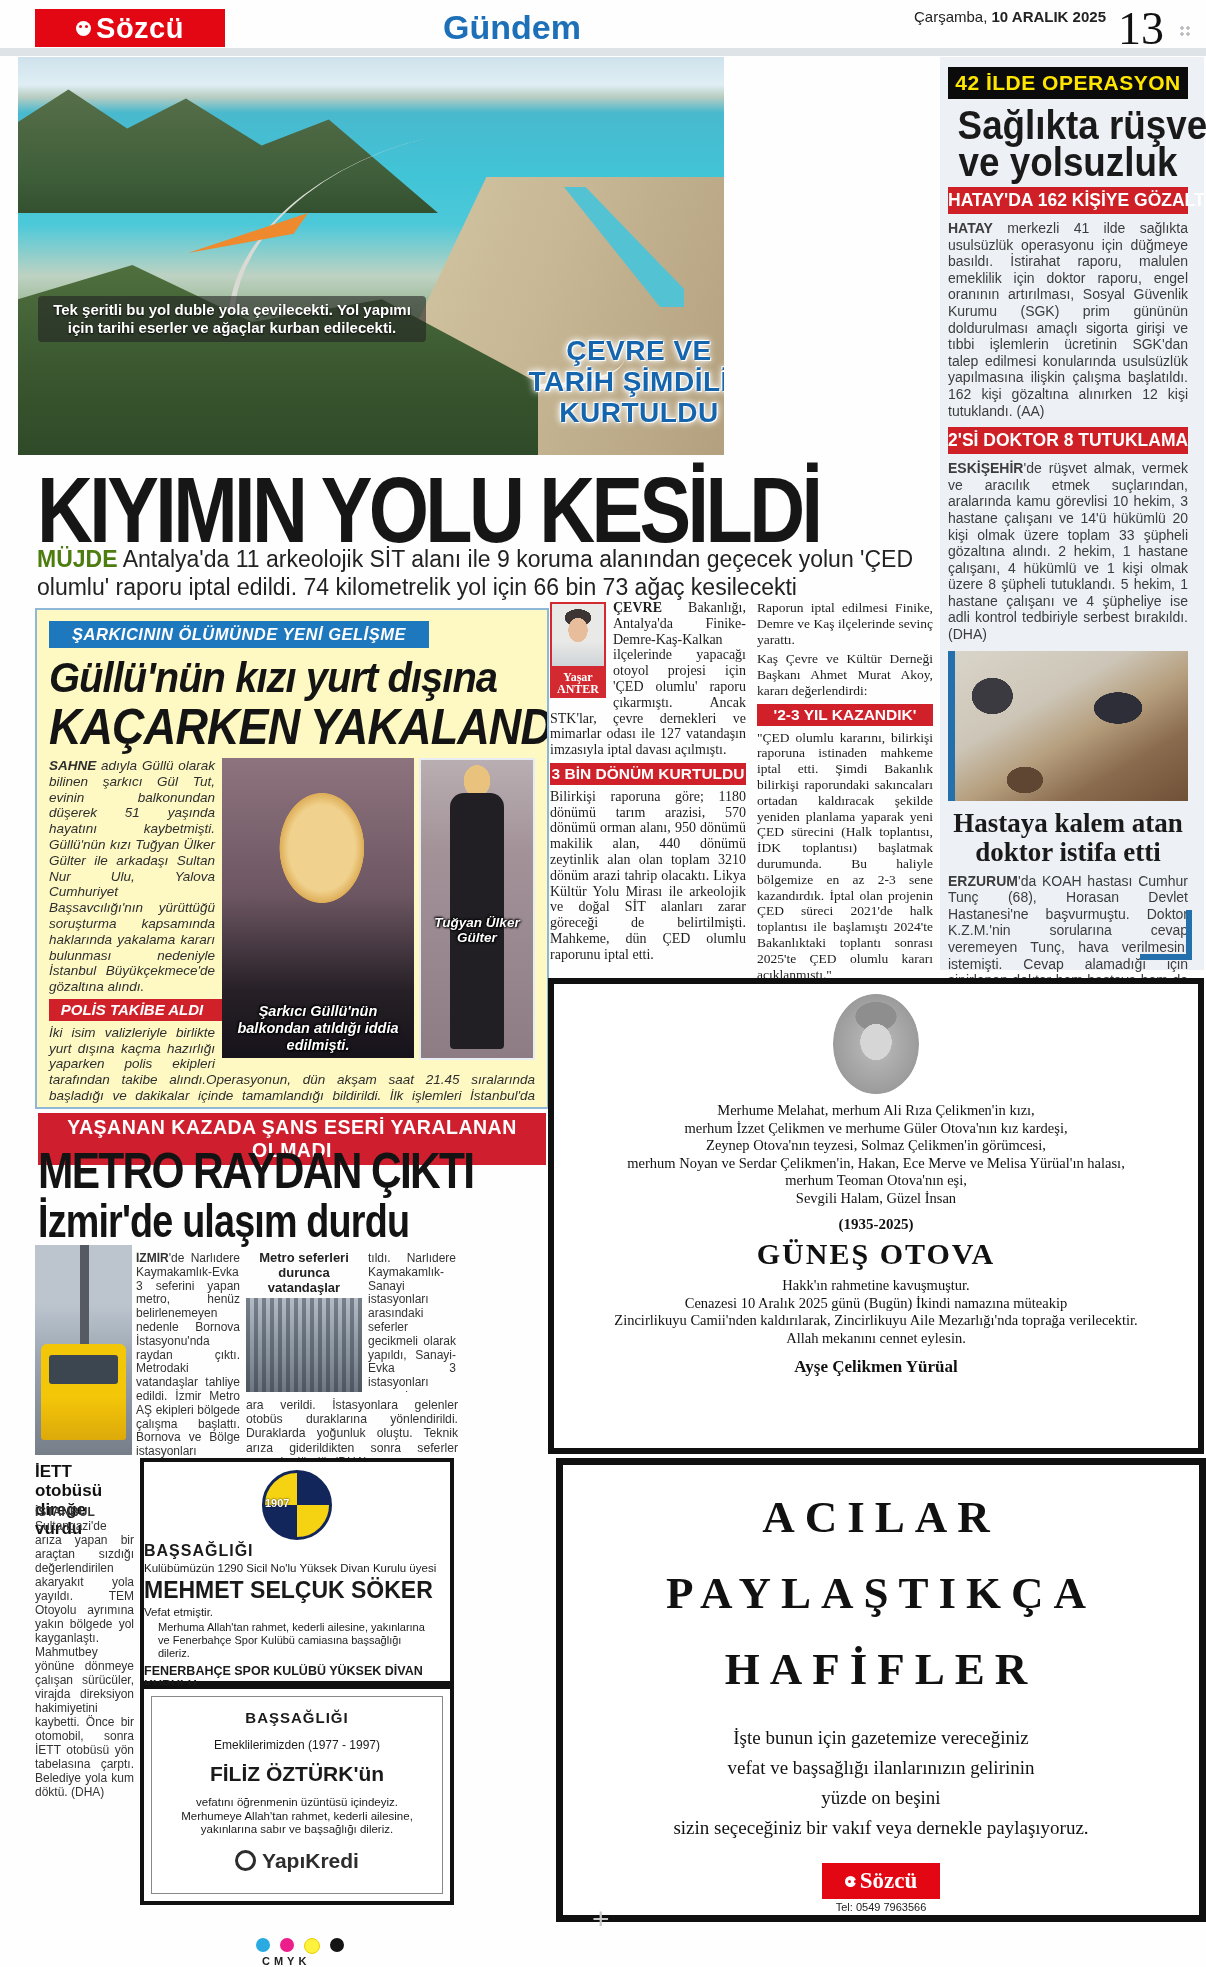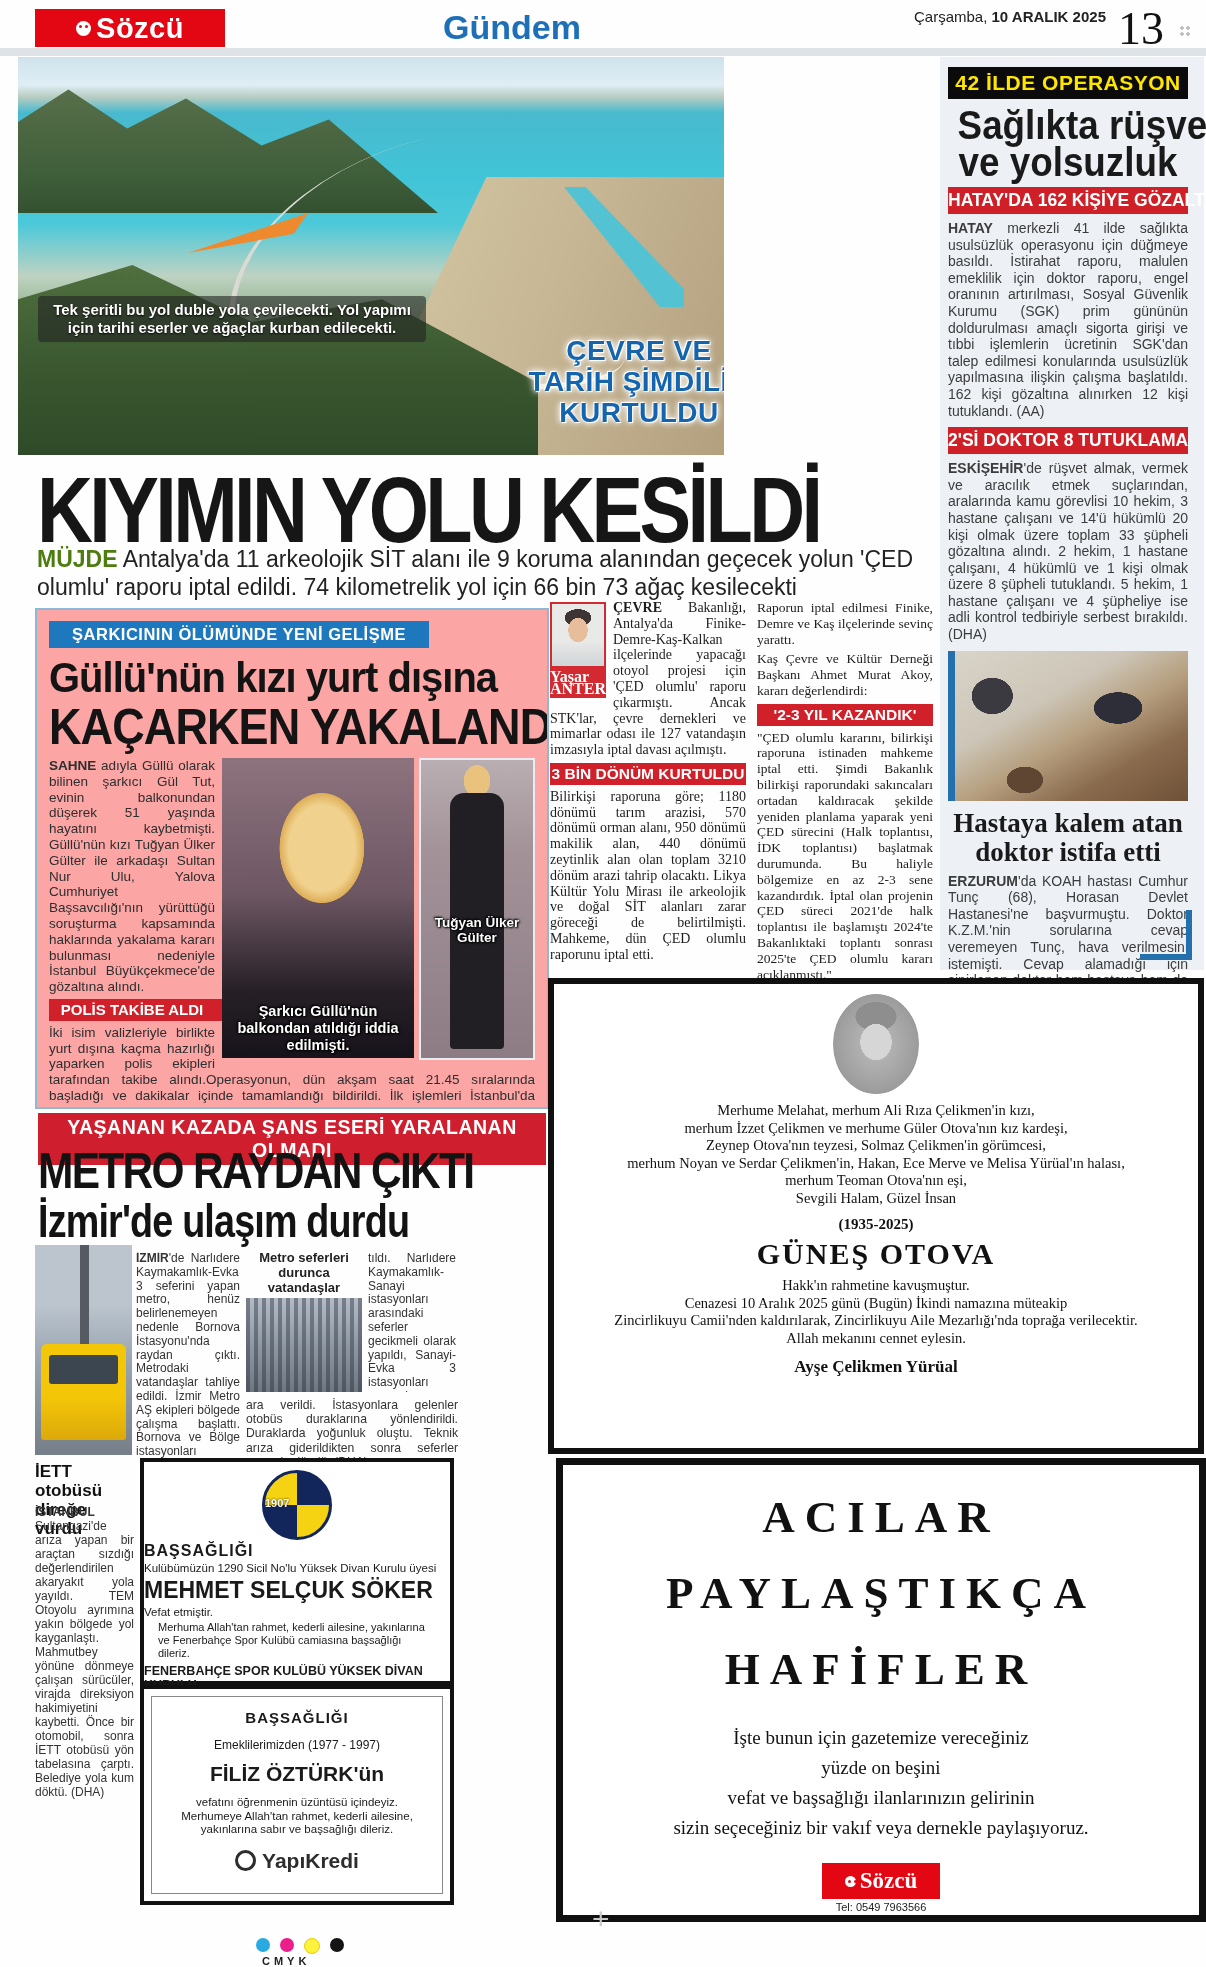--- a/index.html
+++ b/index.html
@@ -45,41 +45,41 @@
   .lead-deck .kick{color:#4d7c0f;font-weight:bold;}
   
   .lead-col{font-family:"Liberation Serif",serif;font-size:14px;line-height:15.8px;color:#1d1d1d;}
   .lead-col1{left:550px;top:600px;width:196px;height:376px;overflow:hidden;}
   .lead-col2{left:757px;top:600px;width:176px;height:378px;overflow:hidden;font-size:13.5px;}
   .byline{float:left;width:56px;margin:2px 7px 2px 0;}
   .byline .ph{width:52px;height:62px;border:2px solid #d22a30;background:
      radial-gradient(16px 20px at 50% 42%,#e8bd9b 0 60%,transparent 61%),
      radial-gradient(22px 14px at 50% 22%,#3d3434 0 60%,transparent 61%),
      linear-gradient(180deg,#e9e9e7 60%,#cfd4d8);}
-  .byline .bl{background:#d22a30;color:#fff;font-weight:bold;font-size:16px;line-height:12px;padding:3px 0;}
+  .byline .bl{background:#d22a30;color:#fff;text-align:center;font-weight:bold;font-size:12px;line-height:12px;padding:3px 0;}
   .red-sub{background:#d0202a;color:#fff;font-family:"Liberation Sans",sans-serif;font-weight:bold;font-size:15.5px;
      text-align:center;padding:3px 0;margin:5px 0 4px;white-space:nowrap;}
   .lead-col p{margin:0 0 4px;}
   .drop{font-weight:bold;}
   
   .right-panel{left:940px;top:57px;width:256px;height:905px;background:#edf1f6;padding:4px;}
   .rp-in{position:absolute;left:8px;top:10px;width:240px;}
   .rp-kicker{background:#0b0b0b;color:#ffe600;font-weight:900;font-size:21px;text-align:center;padding:4px 0;letter-spacing:.5px;}
   .rp-head{text-align:center;font-weight:bold;font-size:40px;line-height:37px;margin:8px 0 6px;transform:scaleX(.92);transform-origin:center;white-space:nowrap;}
   .rp-bar{background:#cf2027;color:#fff;font-weight:bold;font-size:17.5px;text-align:center;padding:3px 0;margin:4px 0 6px;white-space:nowrap;}
   .rp-p{font-size:14px;line-height:16.6px;color:#3c3c3c;text-align:justify;margin:0 0 8px;}
   .rp-photo{height:150px;margin:6px 0 8px;border-left:7px solid #2470ad;background:
      radial-gradient(40px 26px at 70% 38%,#2e2e38 0 60%,transparent 61%),
      radial-gradient(34px 30px at 16% 30%,#3a3a40 0 60%,transparent 61%),
      radial-gradient(30px 22px at 30% 86%,#5e4633 0 60%,transparent 61%),
      linear-gradient(150deg,#d9d4c9 0%,#cdc6b8 35%,#b59e7d 55%,#8a6b4e 75%,#6f5138 100%);}
   .rp-h2{font-family:"Liberation Serif",serif;font-weight:bold;font-size:27px;line-height:29px;text-align:center;margin:2px 0 6px;}
   .rp-bracket{right:12px;bottom:10px;width:46px;height:44px;border-right:6px solid #2470ad;border-bottom:6px solid #2470ad;}
   
-  .gullu-box{left:35px;top:608px;width:510px;height:497px;border:2px solid #8fb8d8;background:#fca5a5;overflow:hidden;}
+  .gullu-box{left:35px;top:608px;width:510px;height:497px;border:2px solid #8fb8d8;background:#fef9c3;overflow:hidden;font-style:italic;}
   .gullu-kicker{position:absolute;left:12px;top:11px;width:380px;background:#1e78be;color:#fff;font-weight:bold;font-size:16.5px;
      text-align:center;padding:4px 0;letter-spacing:.5px;}
   .gullu-h1{position:absolute;left:12px;top:44px;font-size:42px;letter-spacing:-1px;transform:scaleX(.95);color:#141414;}
   .gullu-h2{position:absolute;left:12px;top:88px;font-size:50px;letter-spacing:-1px;transform:scaleX(.9);color:#141414;}
   .gullu-flow{position:absolute;left:12px;top:148px;width:486px;height:344px;font-size:13.5px;line-height:15.8px;color:#2e2e2e;}
   .gullu-photo2{float:right;width:112px;height:298px;margin:0 0 5px 5px;border:2px solid #e7edf3;position:relative;background:
      radial-gradient(22px 26px at 50% 7%,#e9c27e 0 60%,transparent 61%),
      linear-gradient(180deg,#b9aeb2 0%,#a39399 30%,#8d7c84 100%);}
   .gullu-photo2 .fig{position:absolute;left:26%;top:11%;width:48%;height:86%;background:#211f24;border-radius:14px 14px 4px 4px;}
   .gullu-photo2 .lbl{position:absolute;left:0;right:0;top:52%;text-align:center;color:#fff;font-weight:bold;font-size:13.5px;line-height:15px;
@@ -327,22 +327,22 @@
   </div>
 
   <div class="abs ad-box">
     <div class="ad-title">
       <div>ACILAR</div>
       <div>PAYLAŞTIKÇA</div>
       <div>HAFİFLER</div>
     </div>
     <div class="ad-p">
       <div>İşte bunun için gazetemize vereceğiniz</div>
+      <div>vefat ve başsağlığı ilanlarınızın gelirinin</div>
       <div>yüzde on beşini</div>
-      <div>vefat ve başsağlığı ilanlarınızın gelirinin</div>
       <div>sizin seçeceğiniz bir vakıf veya dernekle paylaşıyoruz.</div>
     </div>
     <div class="ad-logo">
       <span class="logo-mark"></span>
       <span class="word">Sözcü</span>
     </div>
     <div class="ad-tel">Tel: 0549 7963566</div>
   </div>
 
   <div class="abs reg-cross">+</div>

